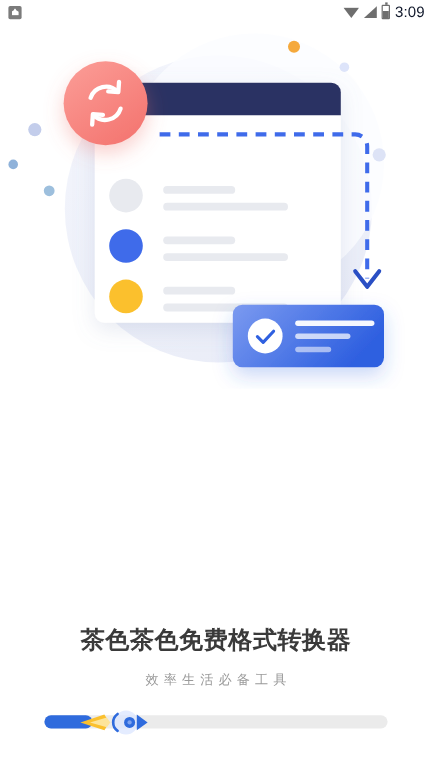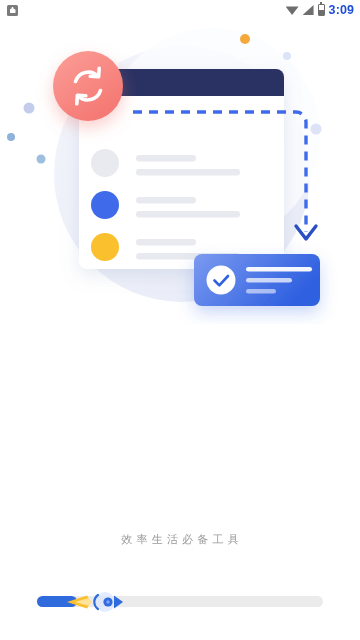--- a/index.html
+++ b/index.html
@@ -63,24 +63,23 @@
   }
   .battery-icon::before {
     content: "";
     position: absolute;
     top: -3.2px; left: 1.4px;
     width: 2.5px; height: 1.8px;
     background: #6e6e6e;
   }
   .status-time {
     font-size: 12.5px;
-    color: #1d4ed8;
+    color: #0f172a;
     letter-spacing: 0.1px;
     line-height: 1;
-    font-weight: bold;
   }
 
   
   .illustration {
     position: absolute;
     top: 24px; left: 0;
     width: 360px;
     height: 300px;
   }
   .illu-svg { display: block; width: 360px; height: 300px; }
@@ -245,20 +244,21 @@
     <g fill="none" stroke="#ffffff" stroke-width="3.6" stroke-linecap="round">
       <path d="M75.5 57.5 a13.5 13.5 0 0 1 22.5 -5.2"></path>
       <path d="M100.5 66.5 a13.5 13.5 0 0 1 -22.6 5.3"></path>
       <path d="M99.2 44.2 L98.6 52.8 L90.2 52.2" stroke-linejoin="round"></path>
       <path d="M76.8 79.8 L77.4 71.2 L85.8 71.8" stroke-linejoin="round"></path>
     </g>
   </svg>
 </div>
 
 <div class="footer">
+  <div class="app-title">茶色茶色免费格式转换器</div>
   <div class="app-subtitle">效率生活必备工具</div>
 </div>
 
 <div class="progress-wrap">
   <div class="progress-track" style="background: rgb(235, 235, 235);"></div>
   <div class="progress-fill" id="progress-fill" style="width: 14%; background: rgb(47, 107, 221);"></div>
   <svg class="progress-rocket" viewBox="0 0 80 22" xmlns="http://www.w3.org/2000/svg">
 
     <path d="M2 11 L22 4.5 L26 11 L22 17.5 Z" fill="#fbc02d"></path>
     <path d="M10 11 L24 7 L27 11 L24 15 Z" fill="#fde49a"></path>

